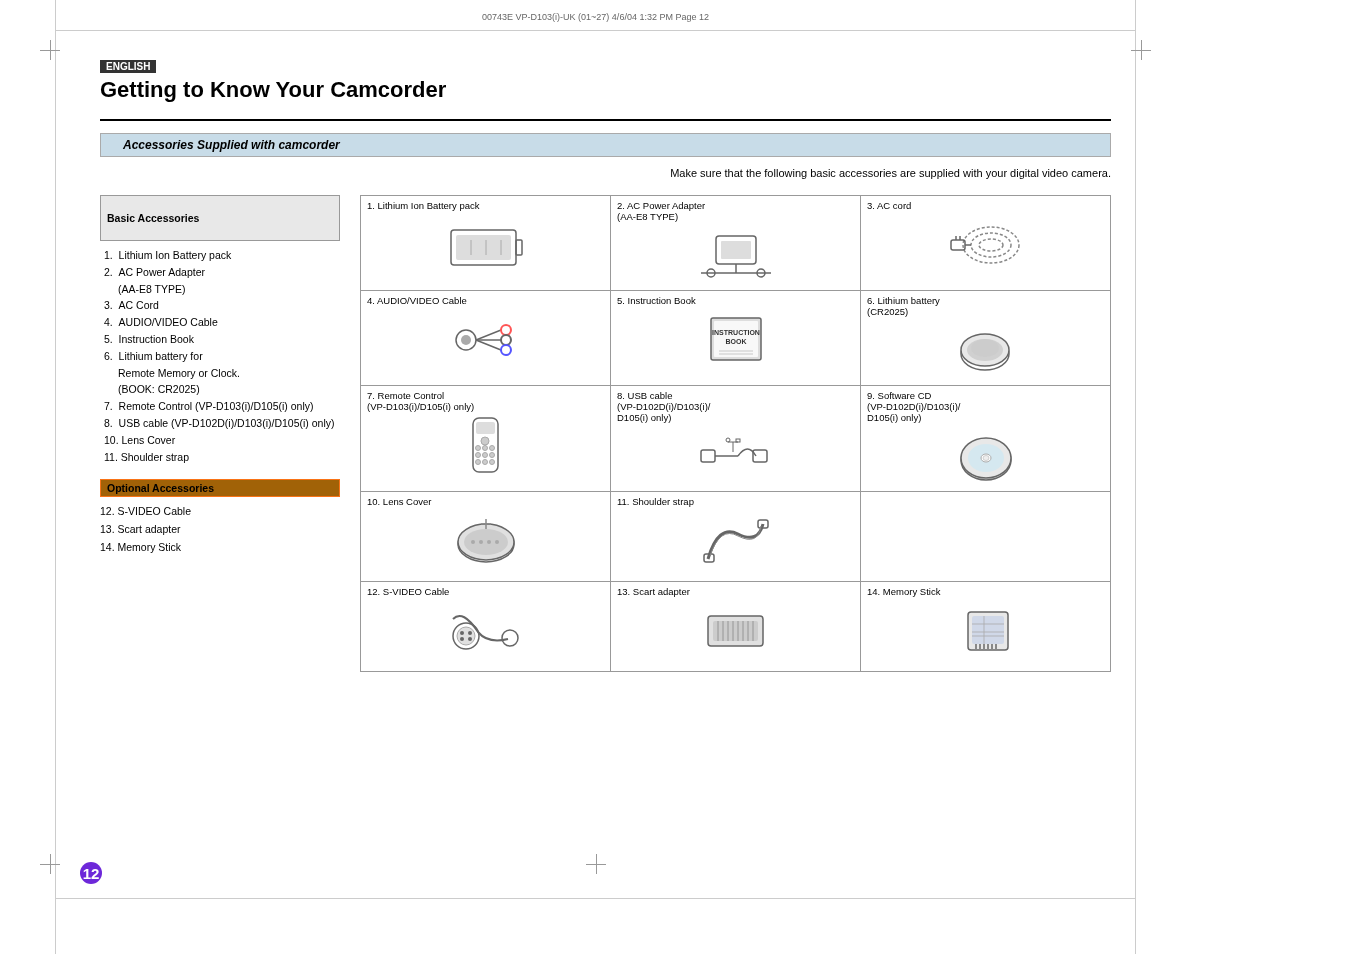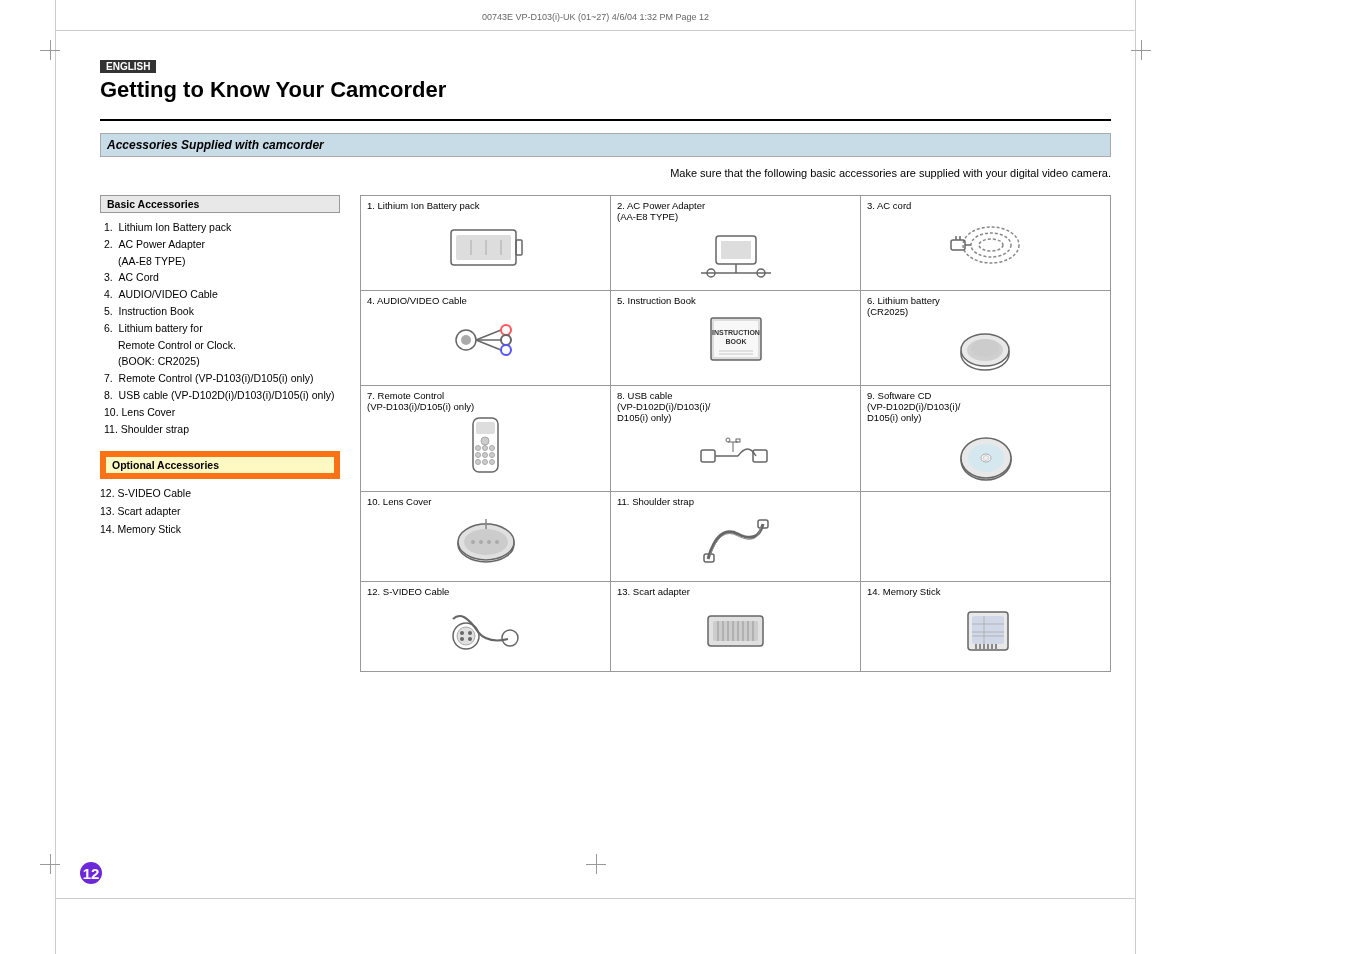--- a/index.html
+++ b/index.html
@@ -90,21 +90,21 @@
       padding-bottom: 16px;
       margin-bottom: 12px;
     }
 
     
     .section-subtitle {
       background: #c8dce8;
       font-style: italic;
       font-weight: bold;
       font-size: 12px;
-      padding: 4px 6px;
+      padding: 4px 22px;
       margin-bottom: 10px;
       border: 1px solid #aaa;
     }
 
     
     .intro-text {
       font-size: 11px;
       margin-bottom: 16px;
       text-align: right;
     }
@@ -125,41 +125,41 @@
     .right-col {
       flex: 1;
     }
 
     
     .accessory-heading {
       background: #e8e8e8;
       border: 1px solid #999;
       font-weight: bold;
       font-size: 10.5px;
-      padding: 2px 6px;
+      padding: 16px 6px;
       margin-bottom: 6px;
     }
 
     .accessory-list {
       list-style: none;
       font-size: 10.5px;
       line-height: 1.6;
       margin-bottom: 14px;
     }
     .accessory-list li {
       padding-left: 4px;
     }
     .accessory-list li.indented {
       padding-left: 18px;
     }
 
     
     .optional-heading {
-      background: #fef9c3;
-      border: 6px solid #f97316;
+      background: #a16207;
+      border: 1px solid #f97316;
       font-weight: bold;
       font-size: 10.5px;
       padding: 2px 6px;
       margin-bottom: 6px;
     }
     .optional-list {
       list-style: none;
       font-size: 10.5px;
       line-height: 1.7;
     }
@@ -278,21 +278,21 @@
       <div class="left-col">
         <div class="accessory-heading">Basic Accessories</div>
         <ul class="accessory-list">
           <li>1. &nbsp;Lithium Ion Battery pack</li>
           <li>2. &nbsp;AC Power Adapter</li>
           <li class="indented">(AA-E8 TYPE)</li>
           <li>3. &nbsp;AC Cord</li>
           <li>4. &nbsp;AUDIO/VIDEO Cable</li>
           <li>5. &nbsp;Instruction Book</li>
           <li>6. &nbsp;Lithium battery for</li>
-          <li class="indented">Remote Control or Clock.</li>
+          <li class="indented">Remote Memory or Clock.</li>
           <li class="indented">(BOOK: CR2025)</li>
           <li>7. &nbsp;Remote Control (VP-D103(i)/D105(i) only)</li>
           <li>8. &nbsp;USB cable (VP-D102D(i)/D103(i)/D105(i) only)</li>
           <li>10. Lens Cover</li>
           <li>11. Shoulder strap</li>
         </ul>
 
         <div class="optional-heading">Optional Accessories</div>
         <ul class="optional-list">
           <li>12. S-VIDEO Cable</li>

